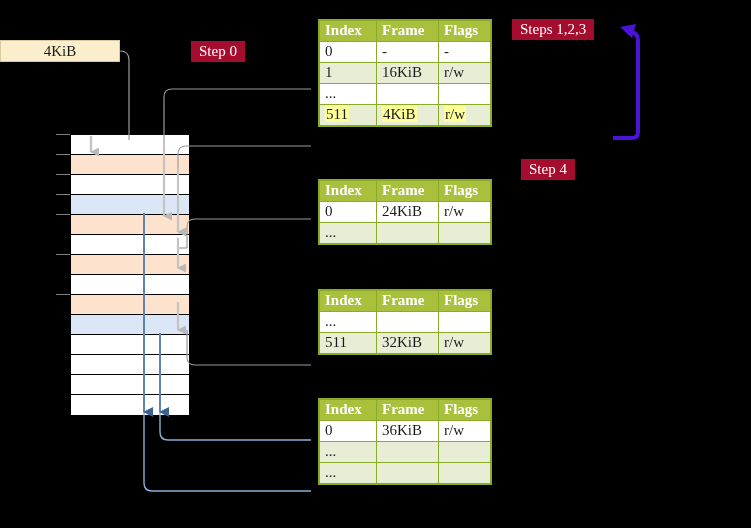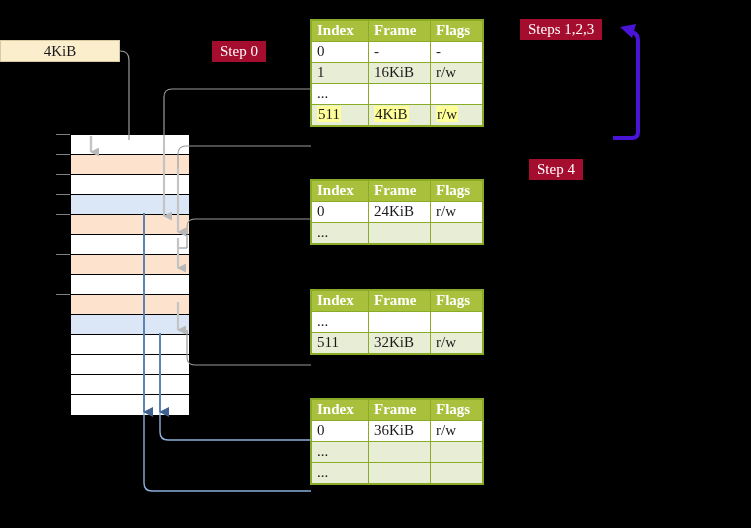--- a/index.html
+++ b/index.html
@@ -2,21 +2,21 @@
 <html><head>
 <meta charset="utf-8">
 <style>
   html,body{margin:0;padding:0;background:#000;}
   body{width:751px;height:528px;position:relative;overflow:hidden;
        font-family:"Liberation Serif",serif;color:#000;}
   .stage{position:absolute;left:0;top:0;width:751px;height:528px;}
 
   
   .badge{position:absolute;padding:2px 8px 3px 8px;color:#fff;font-size:15px;
-         line-height:16px;white-space:nowrap;font-family:"Liberation Serif",serif;margin-left:8px;}
+         line-height:16px;white-space:nowrap;font-family:"Liberation Serif",serif;}
   .badge-red{background:#a50d2e;}
   .badge-blue{background:#5611e8;}
 
   
   .kib-box{position:absolute;left:0;top:40px;width:120px;height:22px;
            background:#faeecd;border:1px solid #d8c9a0;box-sizing:border-box;
            display:flex;align-items:center;justify-content:center;
            font-size:15px;color:#1a1a1a;}
 
   
@@ -27,21 +27,21 @@
   .mem-row.last{border-bottom:none;}
   .c-white{background:#ffffff;}
   .c-peach{background:#fde3cd;}
   .c-blue{background:#dbe7f7;}
 
   
   .tick{position:absolute;height:1px;background:#808080;}
 
   
   .ptable{position:absolute;border-collapse:collapse;background:#fff;
-          font-size:15px;box-shadow:0 0 0 1px #8aab28;}
+          font-size:15px;box-shadow:0 0 0 1px #8aab28;margin-left:8px;}
   .ptable td,.ptable th{border:1px solid #8aab28;padding:1px 5px 2px 5px;
           height:21px;box-sizing:border-box;text-align:left;
           font-weight:normal;color:#1a1a1a;vertical-align:middle;}
   .ptable th{background:#a8c03c;color:#ffffff;font-weight:bold;font-size:15px;}
   .ptable td.c-idx{width:57px;}
   .ptable td.c-frm{width:62px;}
   .ptable td.c-flg{width:52px;}
   .ptable th.c-idx{width:57px;}
   .ptable th.c-frm{width:62px;}
   .ptable th.c-flg{width:52px;}
@@ -55,21 +55,21 @@
 </style>
 </head>
 <body>
 
 <div class="stage">
 
   <div class="kib-box">
     <span>4KiB</span>
   </div>
 
-  <div class="badge badge-red" style="left:204px;top:41px;">
+  <div class="badge badge-red" style="left:191px;top:41px;">
     <span>Step 0</span>
   </div>
   <div class="badge badge-red" style="left:512px;top:19px;">
     <span>Steps 1,2,3</span>
   </div>
   <div class="badge badge-red" style="left:521px;top:159px;">
     <span>Step 4</span>
   </div>
 
   <div class="mem" id="mem-col">

